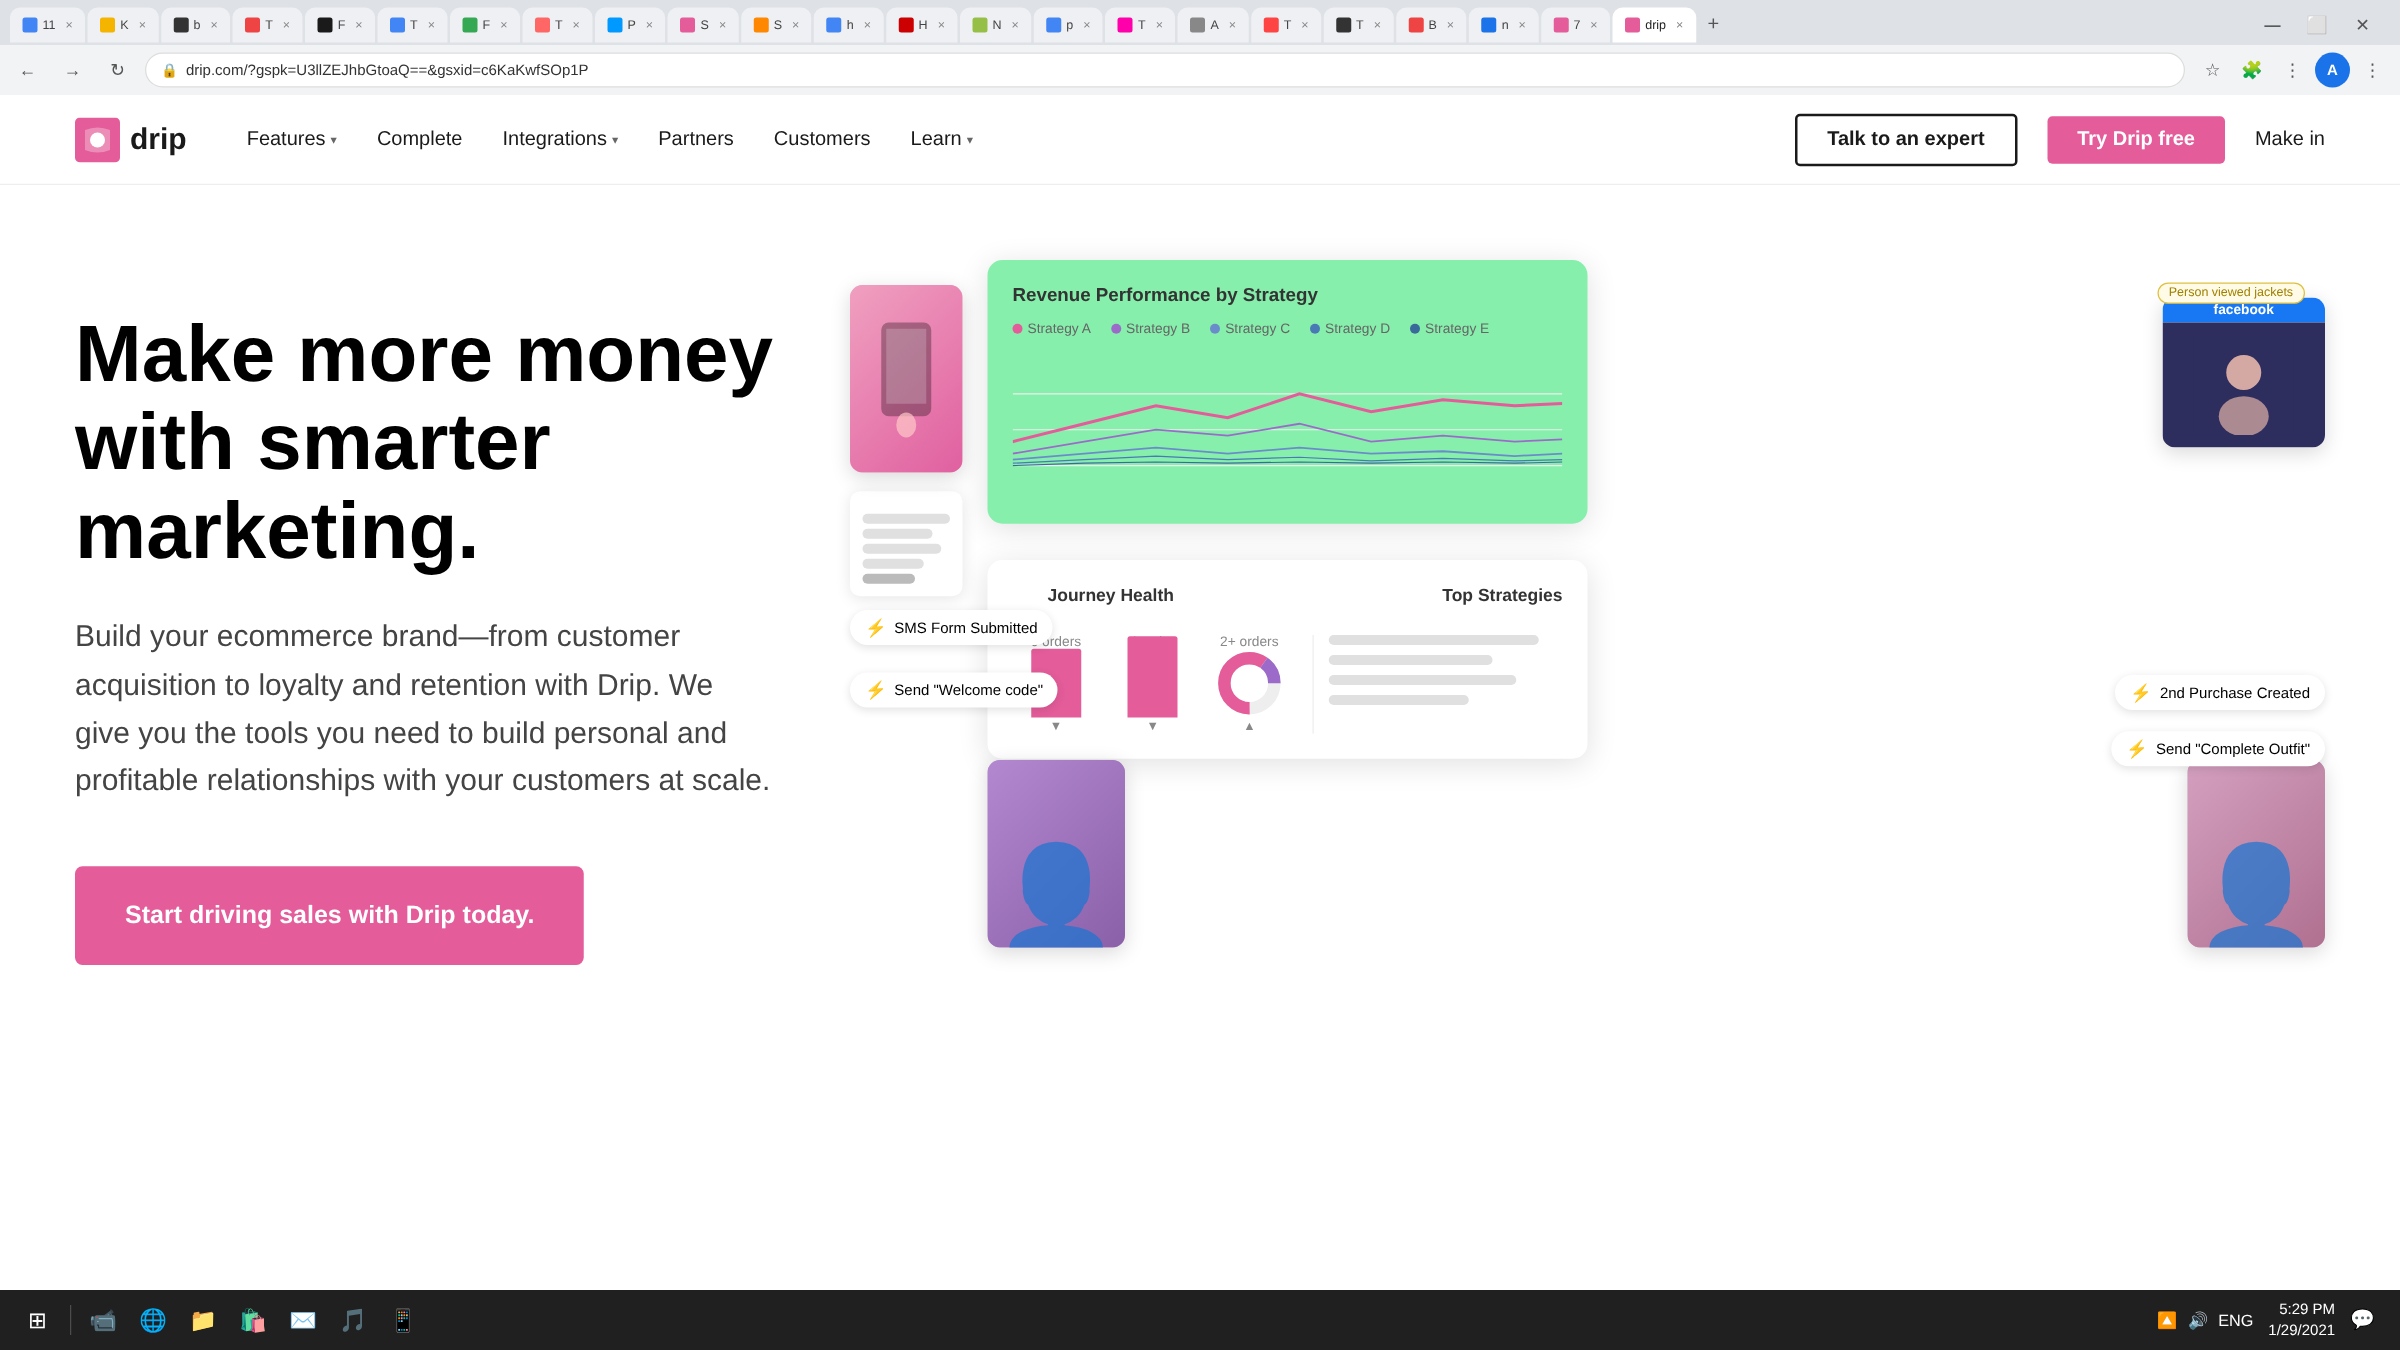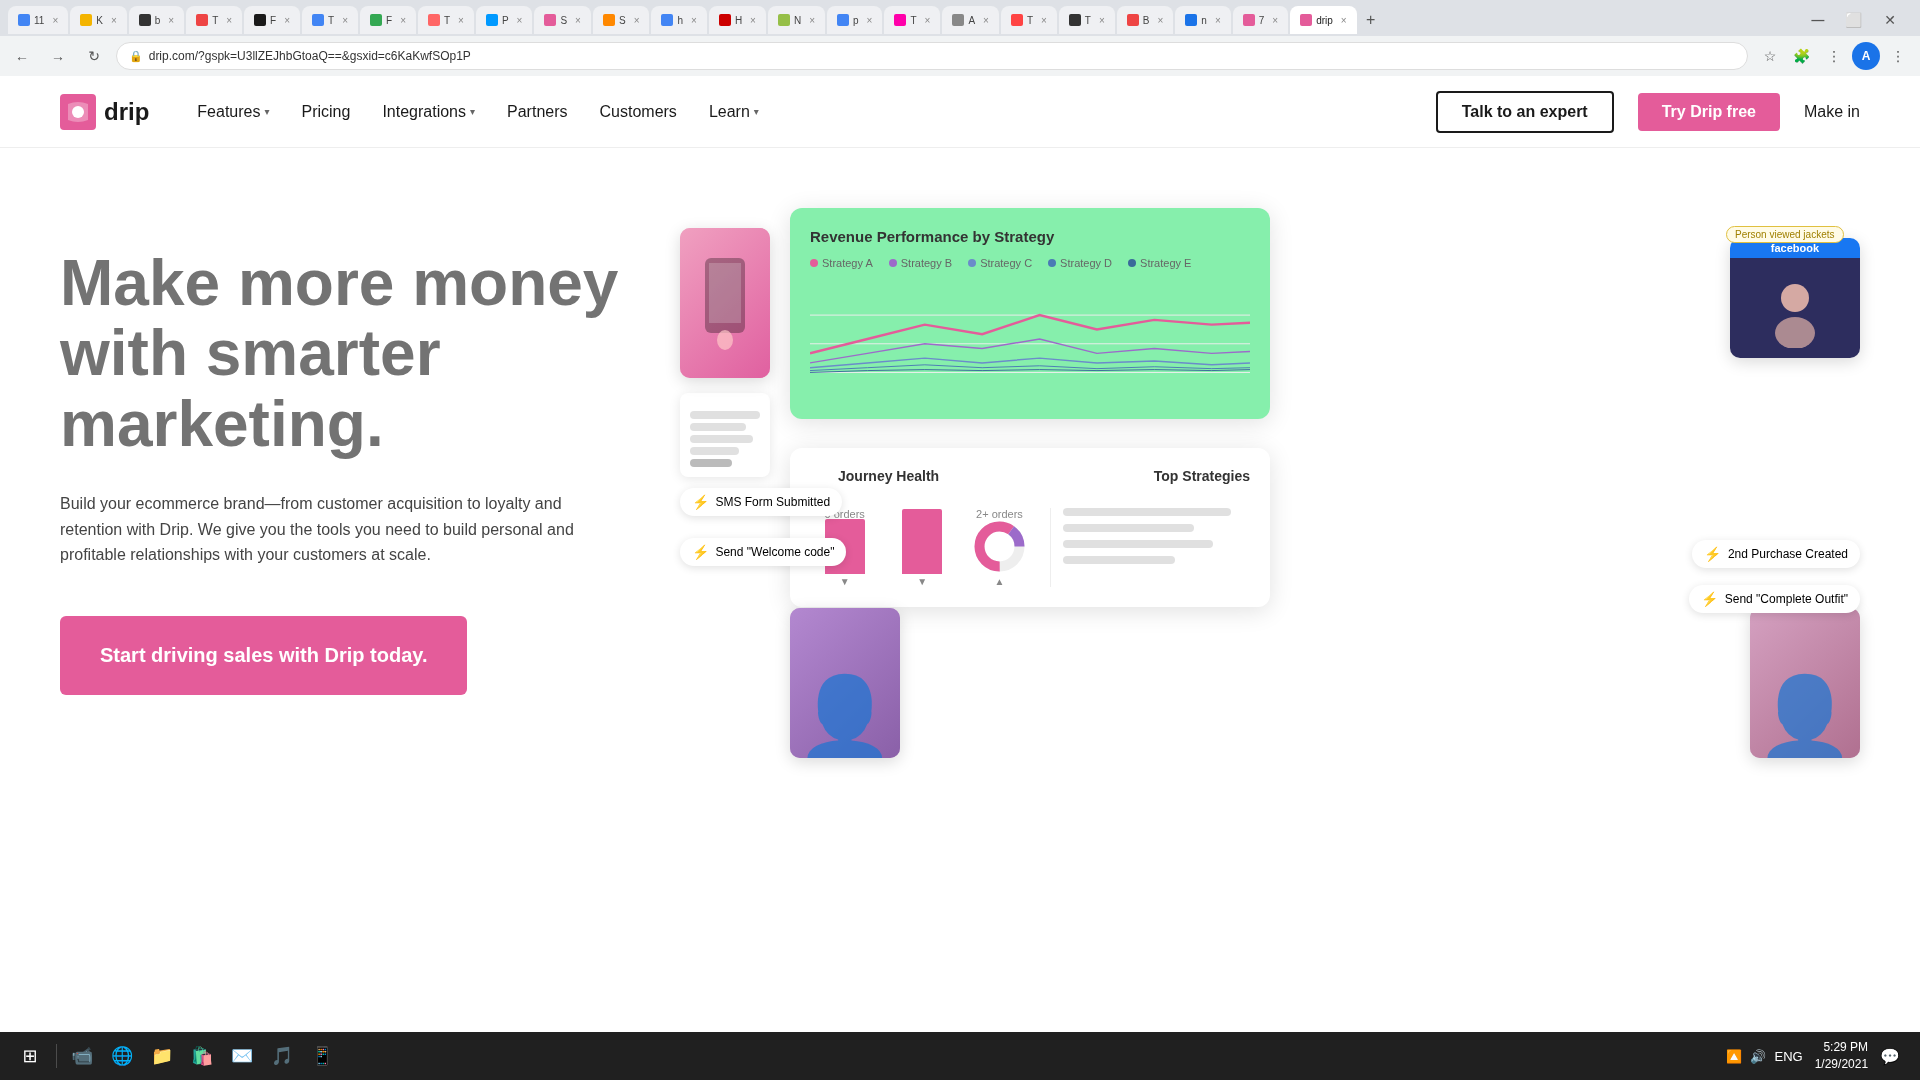--- a/index.html
+++ b/index.html
@@ -163,25 +163,25 @@
       min-height: 700px;
     }
     .hero-left {
       flex: 0 0 560px;
       padding-top: 40px;
     }
     .hero-title {
       font-size: 64px;
       font-weight: 800;
       line-height: 1.1;
-      color: #737373;
+      color: #000000;
       margin-bottom: 32px;
     }
     .hero-subtitle {
-      font-size: 16px;
+      font-size: 24px;
       line-height: 1.6;
       color: #444;
       margin-bottom: 48px;
     }
     .btn-cta {
       display: inline-block;
       padding: 28px 40px;
       background: #e45c9a;
       color: #fff;
       font-size: 20px;
@@ -741,21 +741,21 @@
           <circle cx="18" cy="18" r="6" fill="white"></circle>
         </svg>
         <span>drip</span>
       </a>
       <div class="nav-links">
         <a class="nav-link">
           <span>Features</span>
           <span class="chevron">▾</span>
         </a>
         <a class="nav-link">
-          <span>Pricing</span>
+          <span>Complete</span>
         </a>
         <a class="nav-link">
           <span>Integrations</span>
           <span class="chevron">▾</span>
         </a>
         <a class="nav-link">
           <span>Partners</span>
         </a>
         <a class="nav-link">
           <span>Customers</span>

